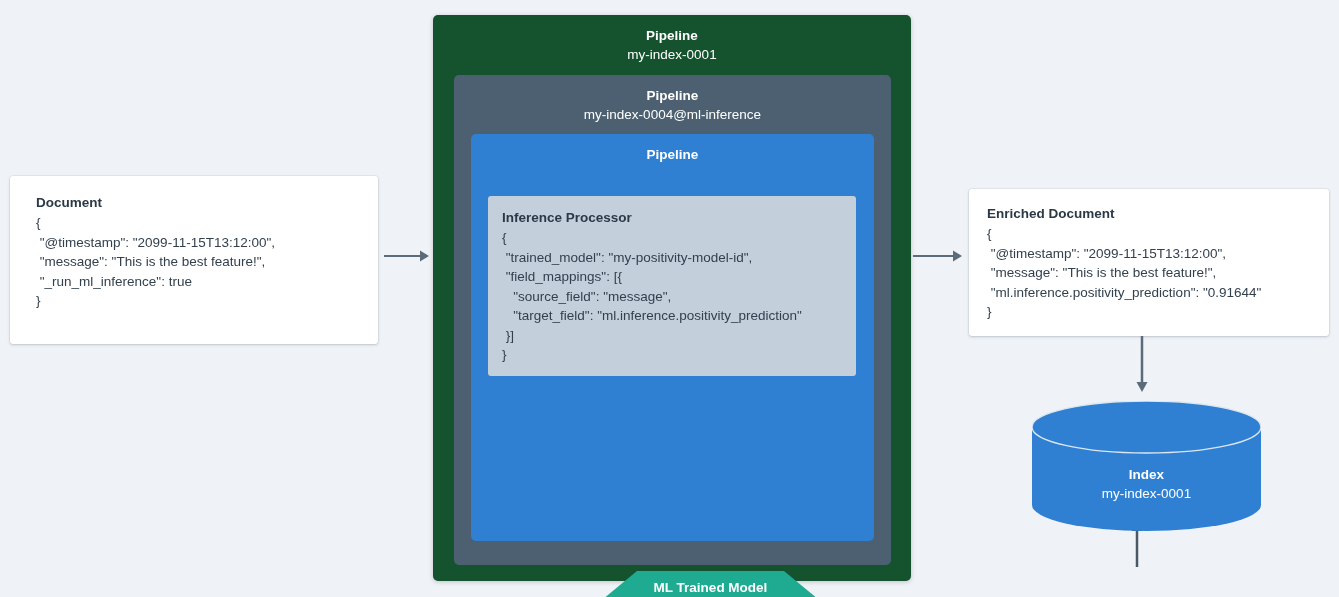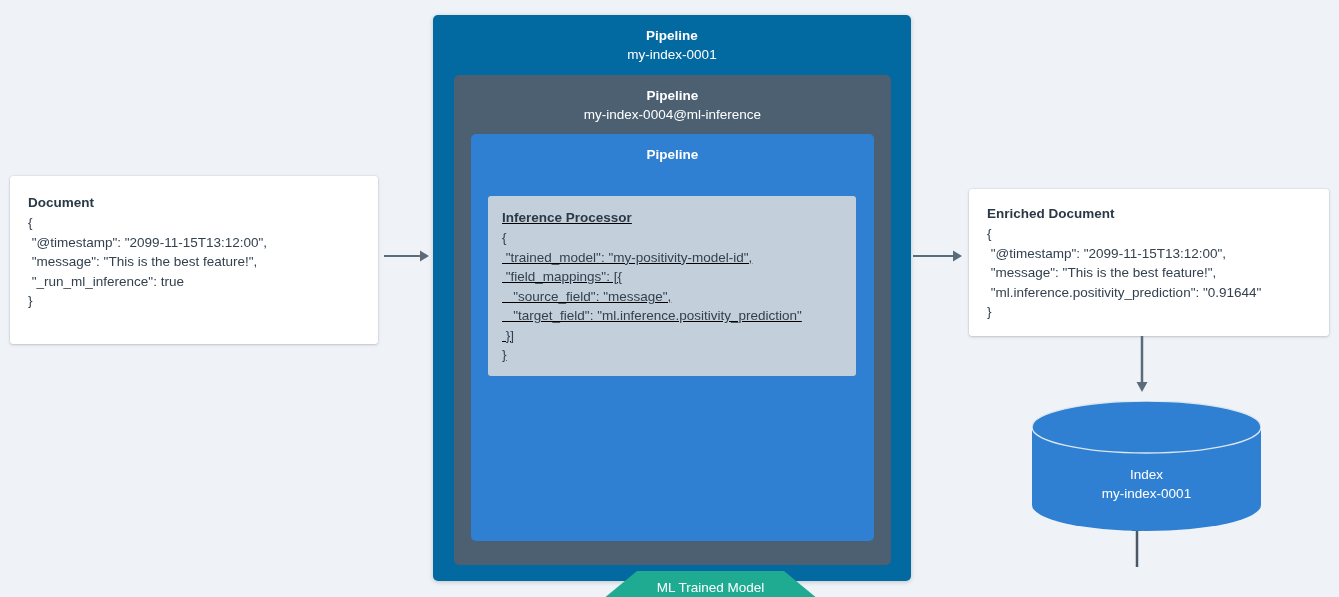--- a/index.html
+++ b/index.html
@@ -39,42 +39,42 @@
     color: #33414f;
     line-height: 19.5px;
     white-space: pre;
   }
 
   #doc-source {
     left: 10px;
     top: 176px;
     width: 368px;
     height: 168px;
-    padding: 17px 18px 0 18px;
+    padding: 17px 18px 0 26px;
   }
   #doc-enriched {
     left: 969px;
     top: 189px;
     width: 360px;
     height: 147px;
     padding: 15px 18px 0 18px;
   }
 
   
   .pipeline-box {
     position: absolute;
     border-radius: 5px;
     box-sizing: border-box;
   }
   #pipeline-outer {
     left: 433px;
     top: 15px;
     width: 478px;
     height: 566px;
-    background: #0369a1;
+    background: #14532d;
     box-shadow: 0 1px 4px rgba(40,55,75,0.25);
   }
   #pipeline-middle {
     left: 21px;
     top: 60px;
     width: 437px;
     height: 490px;
     background: #4c6072;
   }
   #pipeline-inner {
@@ -105,21 +105,20 @@
   #inference-processor {
     position: absolute;
     left: 17px;
     top: 62px;
     width: 368px;
     height: 180px;
     background: #c3cfdb;
     border-radius: 3px;
     box-sizing: border-box;
     padding: 12px 14px 0 14px;
-    text-decoration: underline;
   }
   #inference-processor .ip-title {
     font-weight: bold;
     font-size: 13.5px;
     color: #2b3947;
     line-height: 20px;
     white-space: pre;
   }
   #inference-processor .ip-line {
     font-size: 13.5px;
@@ -144,21 +143,21 @@
   }
   #ml-model .hex-text {
     position: absolute;
     left: 0;
     top: 24px;
     width: 227px;
     text-align: center;
     color: #ffffff;
   }
   #ml-model .hex-title {
-    font-weight: normal;
+    font-weight: bold;
     font-size: 13.5px;
     line-height: 20px;
     white-space: pre;
   }
 
   
   #index-cylinder {
     position: absolute;
     left: 1032px;
     top: 401px;
@@ -168,21 +167,21 @@
   #index-cylinder svg { display: block; }
   #index-cylinder .cyl-text {
     position: absolute;
     left: 0;
     top: 64px;
     width: 229px;
     text-align: center;
     color: #ffffff;
   }
   #index-cylinder .cyl-title {
-    font-weight: normal;
+    font-weight: bold;
     font-size: 13.5px;
     line-height: 19px;
     white-space: pre;
   }
   #index-cylinder .cyl-sub {
     font-size: 13.5px;
     line-height: 19px;
     white-space: pre;
   }
 

